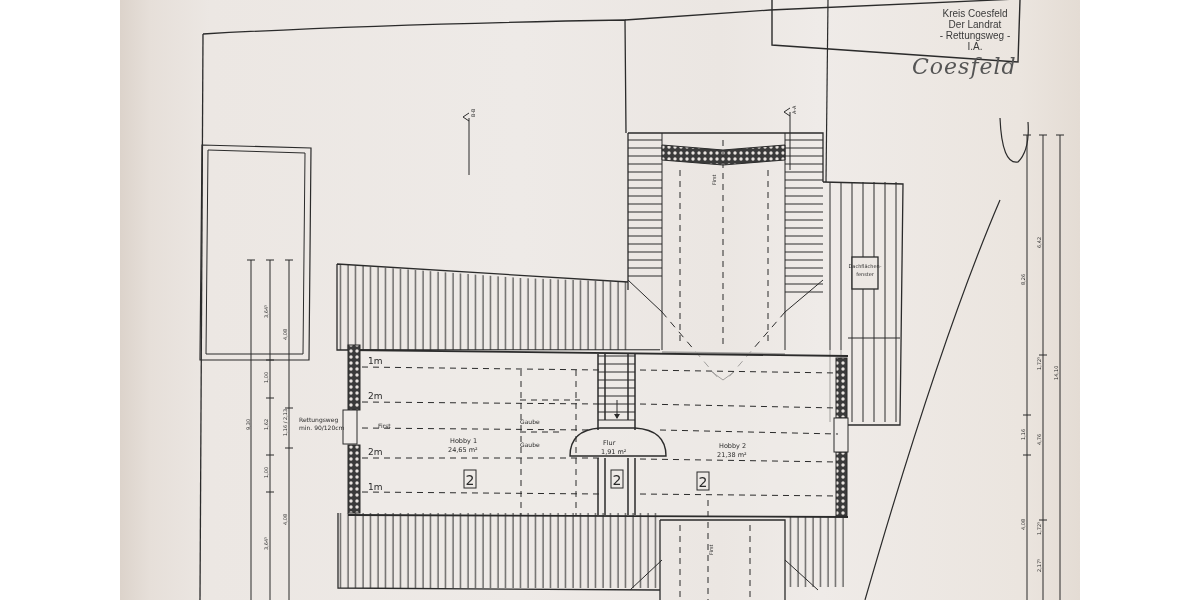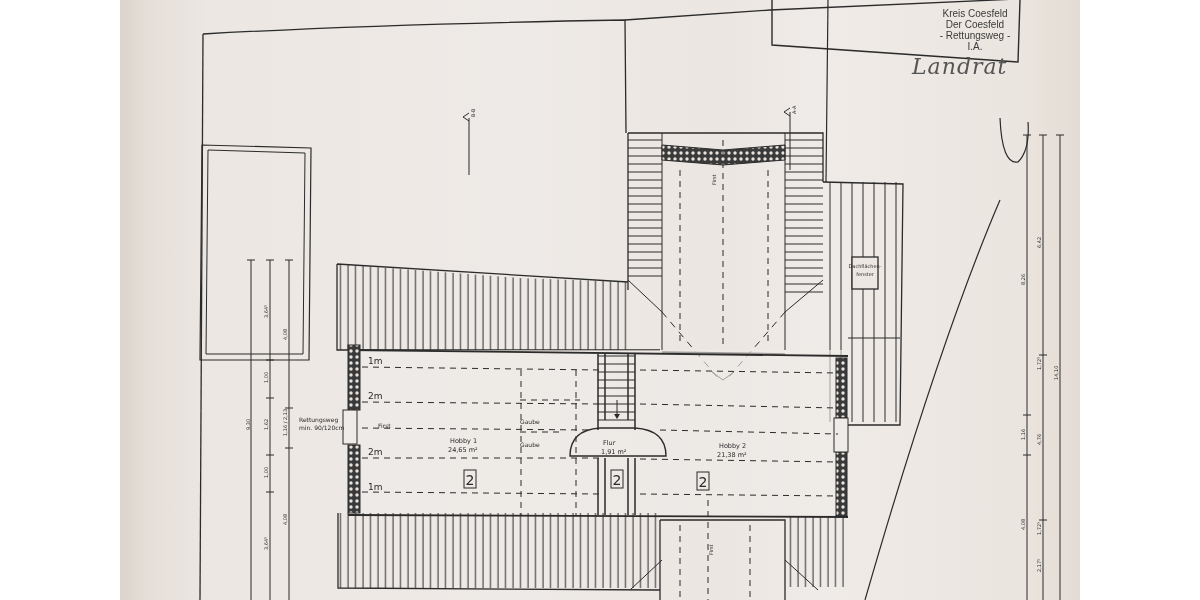--- a/index.html
+++ b/index.html
@@ -210,17 +210,17 @@
     <text class="t" x="1041" y="535" font-size="5" transform="rotate(-90 1041 535)">1,72⁵</text>
     <text class="t" x="1041" y="572" font-size="5" transform="rotate(-90 1041 572)">2,17⁵</text>
     <text class="t" x="1058" y="380" font-size="5" transform="rotate(-90 1058 380)">14,10</text>
   </g>
 
   <path class="ln" stroke="#555" stroke-width="1.2" d="M1000 118 Q1002 165 1018 162 Q1030 150 1028 122"></path>
 </svg>
 
 <div class="stamp">
   <div>Kreis Coesfeld</div>
-  <div>Der Coesfeld</div>
+  <div>Der Landrat</div>
   <div>- Rettungsweg -</div>
   <div>I.A.</div>
 </div>
-<div class="sig">Landrat</div>
+<div class="sig">Coesfeld</div>
 
 </body></html>

